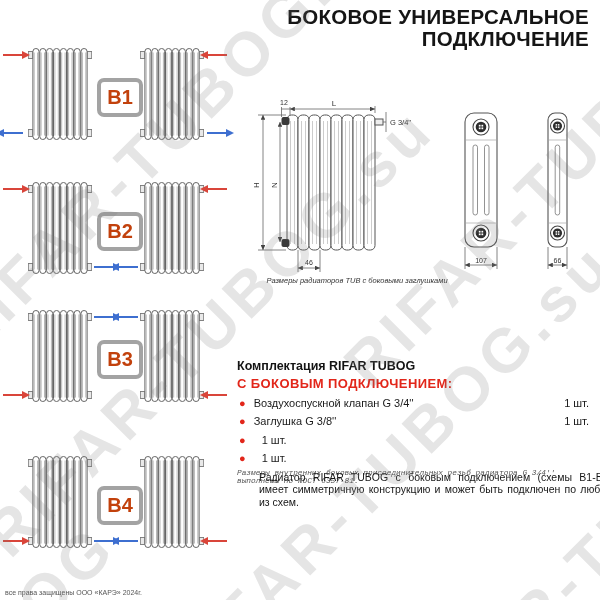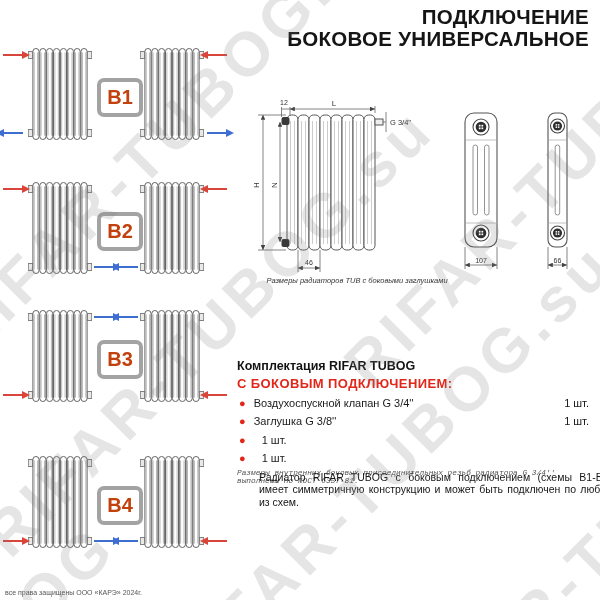--- a/index.html
+++ b/index.html
@@ -59,22 +59,22 @@
 <body>
 
 <div class="wm" style="left:-70px;top:320px">RIFAR-TUBOG.su</div>
 <div class="wm" style="left:-30px;top:520px">RIFAR-TUBOG.su</div>
 <div class="wm" style="left:150px;top:655px">RIFAR-TUBOG.su</div>
 <div class="wm" style="left:330px;top:350px">RIFAR-TUBOG.su</div>
 <div class="wm" style="left:380px;top:720px">RIFAR-TUBOG.su</div>
 <div class="wm" style="left:-100px;top:690px">TUBOG</div>
 
 <div class="title">
+  <div>БОКОВОЕ УНИВЕРСАЛЬНОЕ</div>
   <div>ПОДКЛЮЧЕНИЕ</div>
-  <div>БОКОВОЕ УНИВЕРСАЛЬНОЕ</div>
 </div>
 
 <div class="scheme-row" style="top:48px">
   <div class="radiator rad-left"><svg width="64" height="92" viewBox="0 0 64 92">
         <rect x="0.3" y="3.5" width="4.5" height="7" fill="#e9e9e9" stroke="#777" stroke-width="0.9"></rect>
         <rect x="59.2" y="3.5" width="4.5" height="7" fill="#e9e9e9" stroke="#777" stroke-width="0.9"></rect>
         <rect x="0.3" y="81.5" width="4.5" height="7" fill="#e9e9e9" stroke="#777" stroke-width="0.9"></rect>
         <rect x="59.2" y="81.5" width="4.5" height="7" fill="#e9e9e9" stroke="#777" stroke-width="0.9"></rect>
         <rect x="4.9" y="0.5" width="6.1" height="91" rx="3" fill="#fff" stroke="#666" stroke-width="1"></rect>
         <line x1="6.2" y1="4.5" x2="6.2" y2="87.5" stroke="#9a9a9a" stroke-width="0.7"></line>

